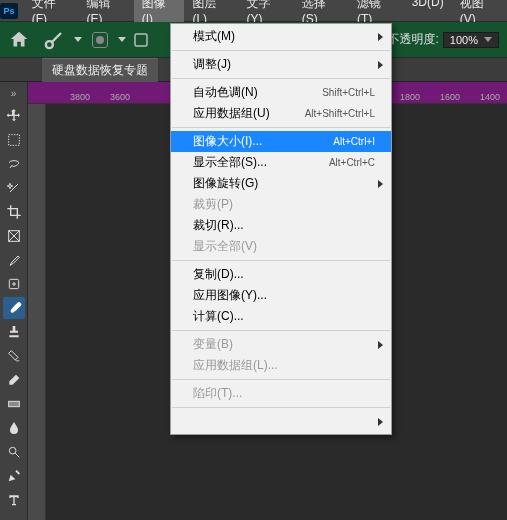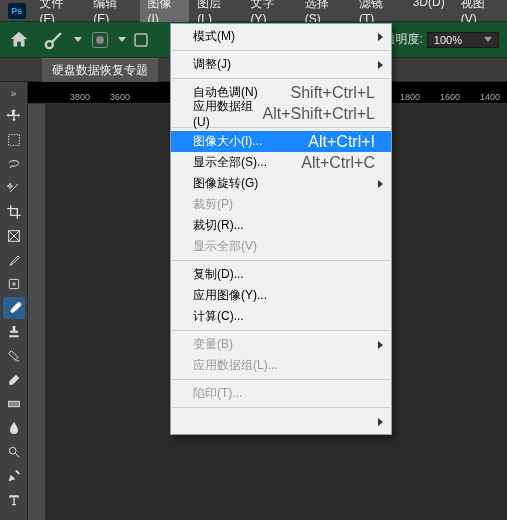--- a/index.html
+++ b/index.html
@@ -1,56 +1,56 @@
 <!DOCTYPE html>
 <html><head>
 <meta charset="utf-8">
 <style>
 * { margin: 0; padding: 0; box-sizing: border-box; font-family: "Microsoft YaHei", Arial, sans-serif; }
 body { background: #535353; width: 507px; height: 520px; overflow: hidden; position: relative; color: #ccc; font-size: 12px; }
 
-.menubar { background: #454545; height: 22px; display: flex; align-items: center; padding-left: 8px; border-bottom: 1px solid #2a2a2a; }
+.menubar { background: #454545; height: 22px; display: flex; align-items: center; padding-left: 0; border-bottom: 1px solid #2a2a2a; }
 .ps-logo { width: 18px; height: 16px; background: #001e36; color: #31a8ff; font-size: 9px; font-weight: bold; display: flex; align-items: center; justify-content: center; margin-right: 6px; border-radius: 2px; }
 .menu-item { color: #e8e8e8; padding: 2px 8px; cursor: default; font-size: 12px; }
 .menu-item.active { background: #6a6a6a; }
 
 .toolbar { background: #14532d; height: 36px; display: flex; align-items: center; padding: 0 8px; border-bottom: 1px solid #2a2a2a; position: relative; }
 .home-btn { width: 22px; height: 22px; margin-right: 10px; }
 .brush-preset { width: 28px; height: 22px; display: flex; align-items: center; justify-content: center; color: #ccc; }
 .dropdown-arrow { width: 0; height: 0; border-left: 4px solid transparent; border-right: 4px solid transparent; border-top: 5px solid #ccc; margin: 0 6px; }
 .mode-dot { width: 16px; height: 16px; border:1px solid #888; border-radius:3px; margin:0 4px; display:flex; align-items:center; justify-content:center;}
 .mode-dot::after { content:""; width:8px; height:8px; background:#888; border-radius:50%; }
 .opacity-controls { position:absolute; right:8px; display:flex; align-items:center; gap:4px; }
 .opacity-label { color:#e0e0e0; font-size:12px; }
-.opacity-val { background:#2b2b2b; border:1px solid #1a1a1a; color:#eee; padding:1px 6px; font-size:11px; display:flex; align-items:center; gap:20px;}
+.opacity-val { background:#2b2b2b; border:1px solid #1a1a1a; color:#eee; padding:1px 6px; font-size:11px; display:flex; align-items:center; gap:4px;}
 .opacity-val .dropdown-arrow { border-top-color:#999; margin:0 0 0 2px;}
 .small-icon { width:18px; height:18px; display:flex; align-items:center; justify-content:center; color:#bbb;}
 
 .tab-bar { background: #3c3c3c; height: 24px; display: flex; align-items: center; padding-left: 42px; border-bottom: 1px solid #222; }
 .doc-tab { background: #535353; color: #eee; font-size: 12px; padding: 3px 10px; border-top: 1px solid #666; }
 
 .workspace { position: relative; height: calc(100% - 82px); }
 .tools { width: 28px; background: #414141; border-right: 1px solid #2a2a2a; display: flex; flex-direction: column; align-items: center; padding-top: 6px; gap: 2px; position:absolute; left:0; top:0; bottom:0;}
 .tool { width: 22px; height: 22px; display: flex; align-items: center; justify-content: center; color: #ddd; border-radius: 2px; }
 .tool.active { background: #2b5f8e; }
 .tool svg { width: 16px; height: 16px; }
 .double-arrow { font-size:10px; color:#bbb; margin-bottom:4px;}
 
-.ruler-h { position: absolute; left: 28px; top: 0; right: 0; height: 22px; background: #000000; border-bottom:1px solid #333; color:#aaa; font-size:9px; display:flex; align-items:flex-end; overflow:hidden;}
+.ruler-h { position: absolute; left: 28px; top: 0; right: 0; height: 22px; background: #701a75; border-bottom:1px solid #333; color:#aaa; font-size:9px; display:flex; align-items:flex-end; overflow:hidden;}
 .ruler-h span { position:absolute; bottom:1px; }
 .ruler-v { position: absolute; left: 28px; top: 22px; bottom: 0; width: 18px; background: #4a4a4a; border-right:1px solid #333;}
 
 .canvas-area { position:absolute; left:46px; top:22px; right:0; bottom:0; background:#2a2a2a; }
 
 
 .dropdown { position: absolute; left: 170px; top: 23px; width: 222px; background: #f1f1f1; border: 1px solid #9b9b9b; box-shadow: 3px 3px 6px rgba(0,0,0,0.4); color: #000; font-size: 12px; z-index: 100; padding:2px 0;}
 .dd-row { height: 21px; display: flex; align-items: center; padding: 0 16px 0 22px; cursor: default; position:relative;}
 .dd-row.highlight { background: #1a86ff; color: #fff; }
 .dd-row .lbl { flex: 1; }
-.dd-row .sc { color: #555; font-size: 16px; }
+.dd-row .sc { color: #555; font-size: 10px; }
 .dd-row.highlight .sc { color: #fff; }
 .dd-row.disabled { color: #999; }
 .dd-row .arrow { position:absolute; right:8px; width:0; height:0; border-top:4px solid transparent; border-bottom:4px solid transparent; border-left:5px solid #333; }
 .dd-sep { height: 1px; background: #d0d0d0; margin: 3px 1px; }
 </style>
 </head>
 <body>
 
 <div class="menubar">
   <div class="ps-logo">Ps</div>

